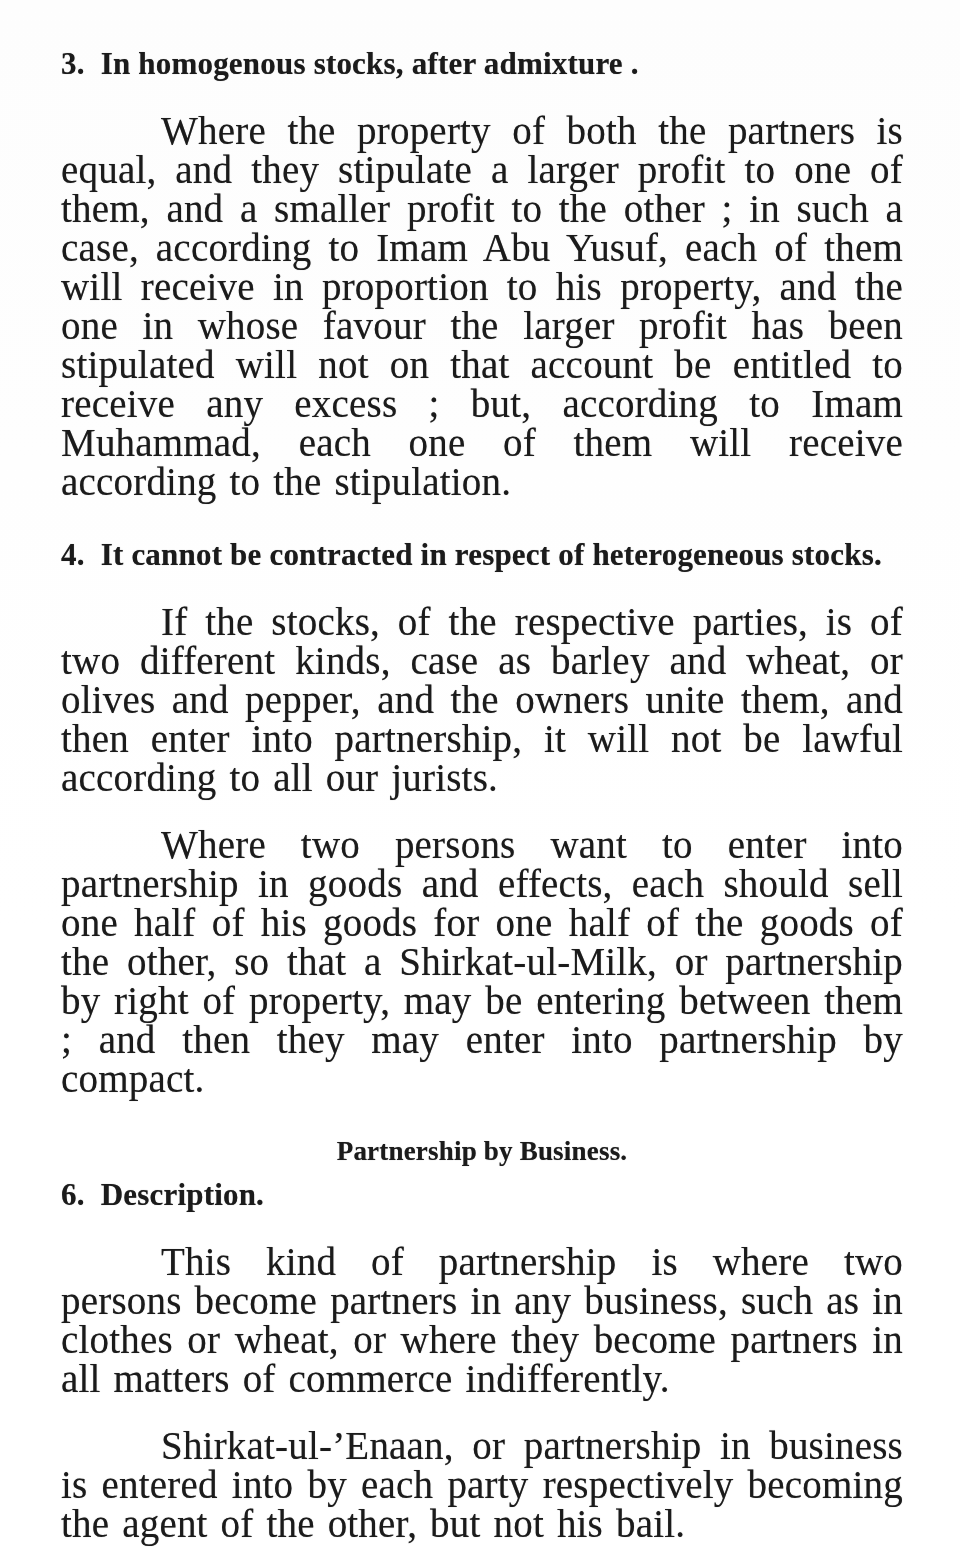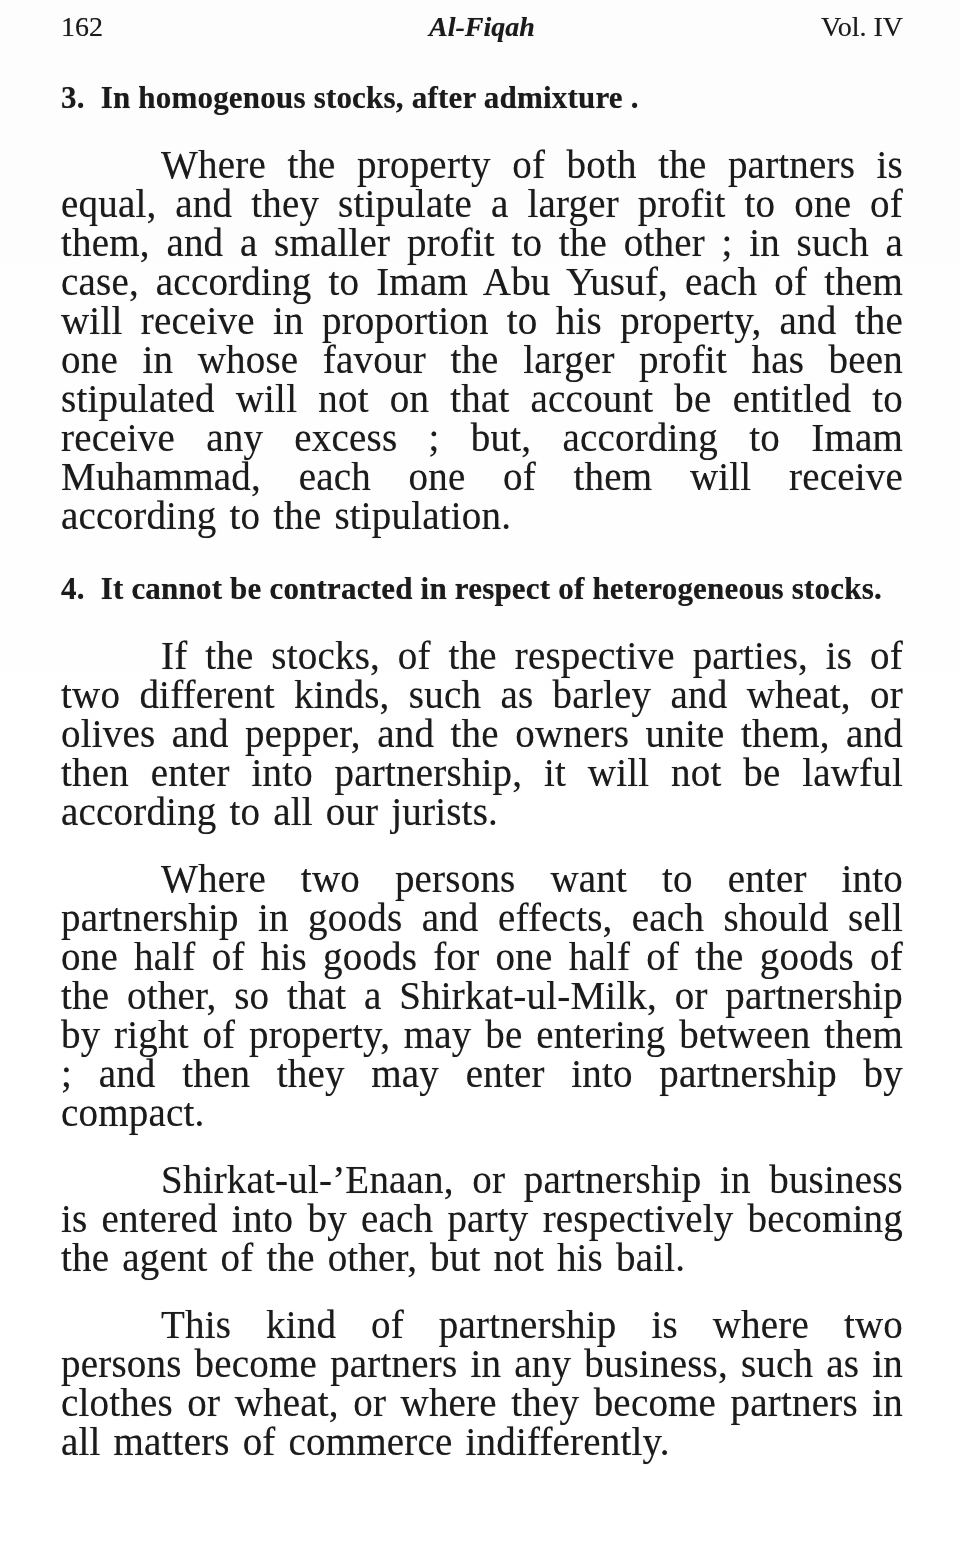--- a/index.html
+++ b/index.html
@@ -65,35 +65,34 @@
     line-height: 39px;
     letter-spacing: 0.2px;
   }
   h2.after-title { margin-top: 4px; }
 </style>
 </head>
 <body>
 
 <div class="page">
 
-  <div class="running-header">
-    <span class="pg-num">162</span>
-    <span class="book-title">Al-Fiqah</span>
-    <span class="volume">Vol. IV</span>
-  </div>
 
   <h2 class="section-heading">
     <span class="sec-num">3.</span><span>In homogenous stocks, after admixture .</span>
   </h2>
   <p class="body-para">Where the property of both the partners is equal, and they stipulate a larger profit to one of them, and a smaller profit to the other ; in such a case, according to Imam Abu Yusuf, each of them will receive in proportion to his property, and the one in whose favour the larger profit has been stipulated will not on that account be entitled to receive any excess ; but, according to Imam Muhammad, each one of them will receive according to the stipulation.</p>
 
   <h2 class="section-heading">
     <span class="sec-num">4.</span><span>It cannot be contracted in respect of heterogeneous stocks.</span>
   </h2>
-  <p class="body-para">If the stocks, of the respective parties, is of two different kinds, such as barley and wheat, or olives and pepper, and the owners unite them, and then enter into partnership, it will not be lawful according to all our jurists.</p>
+  <p class="body-para">If the stocks, of the respective parties, is of two different kinds, case as barley and wheat, or olives and pepper, and the owners unite them, and then enter into partnership, it will not be lawful according to all our jurists.</p>
 
   <p class="body-para">Where two persons want to enter into partnership in goods and effects, each should sell one half of his goods for one half of the goods of the other, so that a Shirkat-ul-Milk, or partnership by right of property, may be entering between them ; and then they may enter into partnership by compact.</p>
 
+  <div class="center-title">Partnership by Business.</div>
 
+  <h2 class="section-heading after-title">
+    <span class="sec-num">6.</span><span>Description.</span>
+  </h2>
+  <p class="body-para">This kind of partnership is where two persons become partners in any business, such as in clothes or wheat, or where they become partners in all matters of commerce indifferently.</p>
   <p class="body-para">Shirkat-ul-’Enaan, or partnership in business is entered into by each party respectively becoming the agent of the other, but not his bail.</p>
-  <p class="body-para">This kind of partnership is where two persons become partners in any business, such as in clothes or wheat, or where they become partners in all matters of commerce indifferently.</p>
 
 </div>
 
 </body></html>

